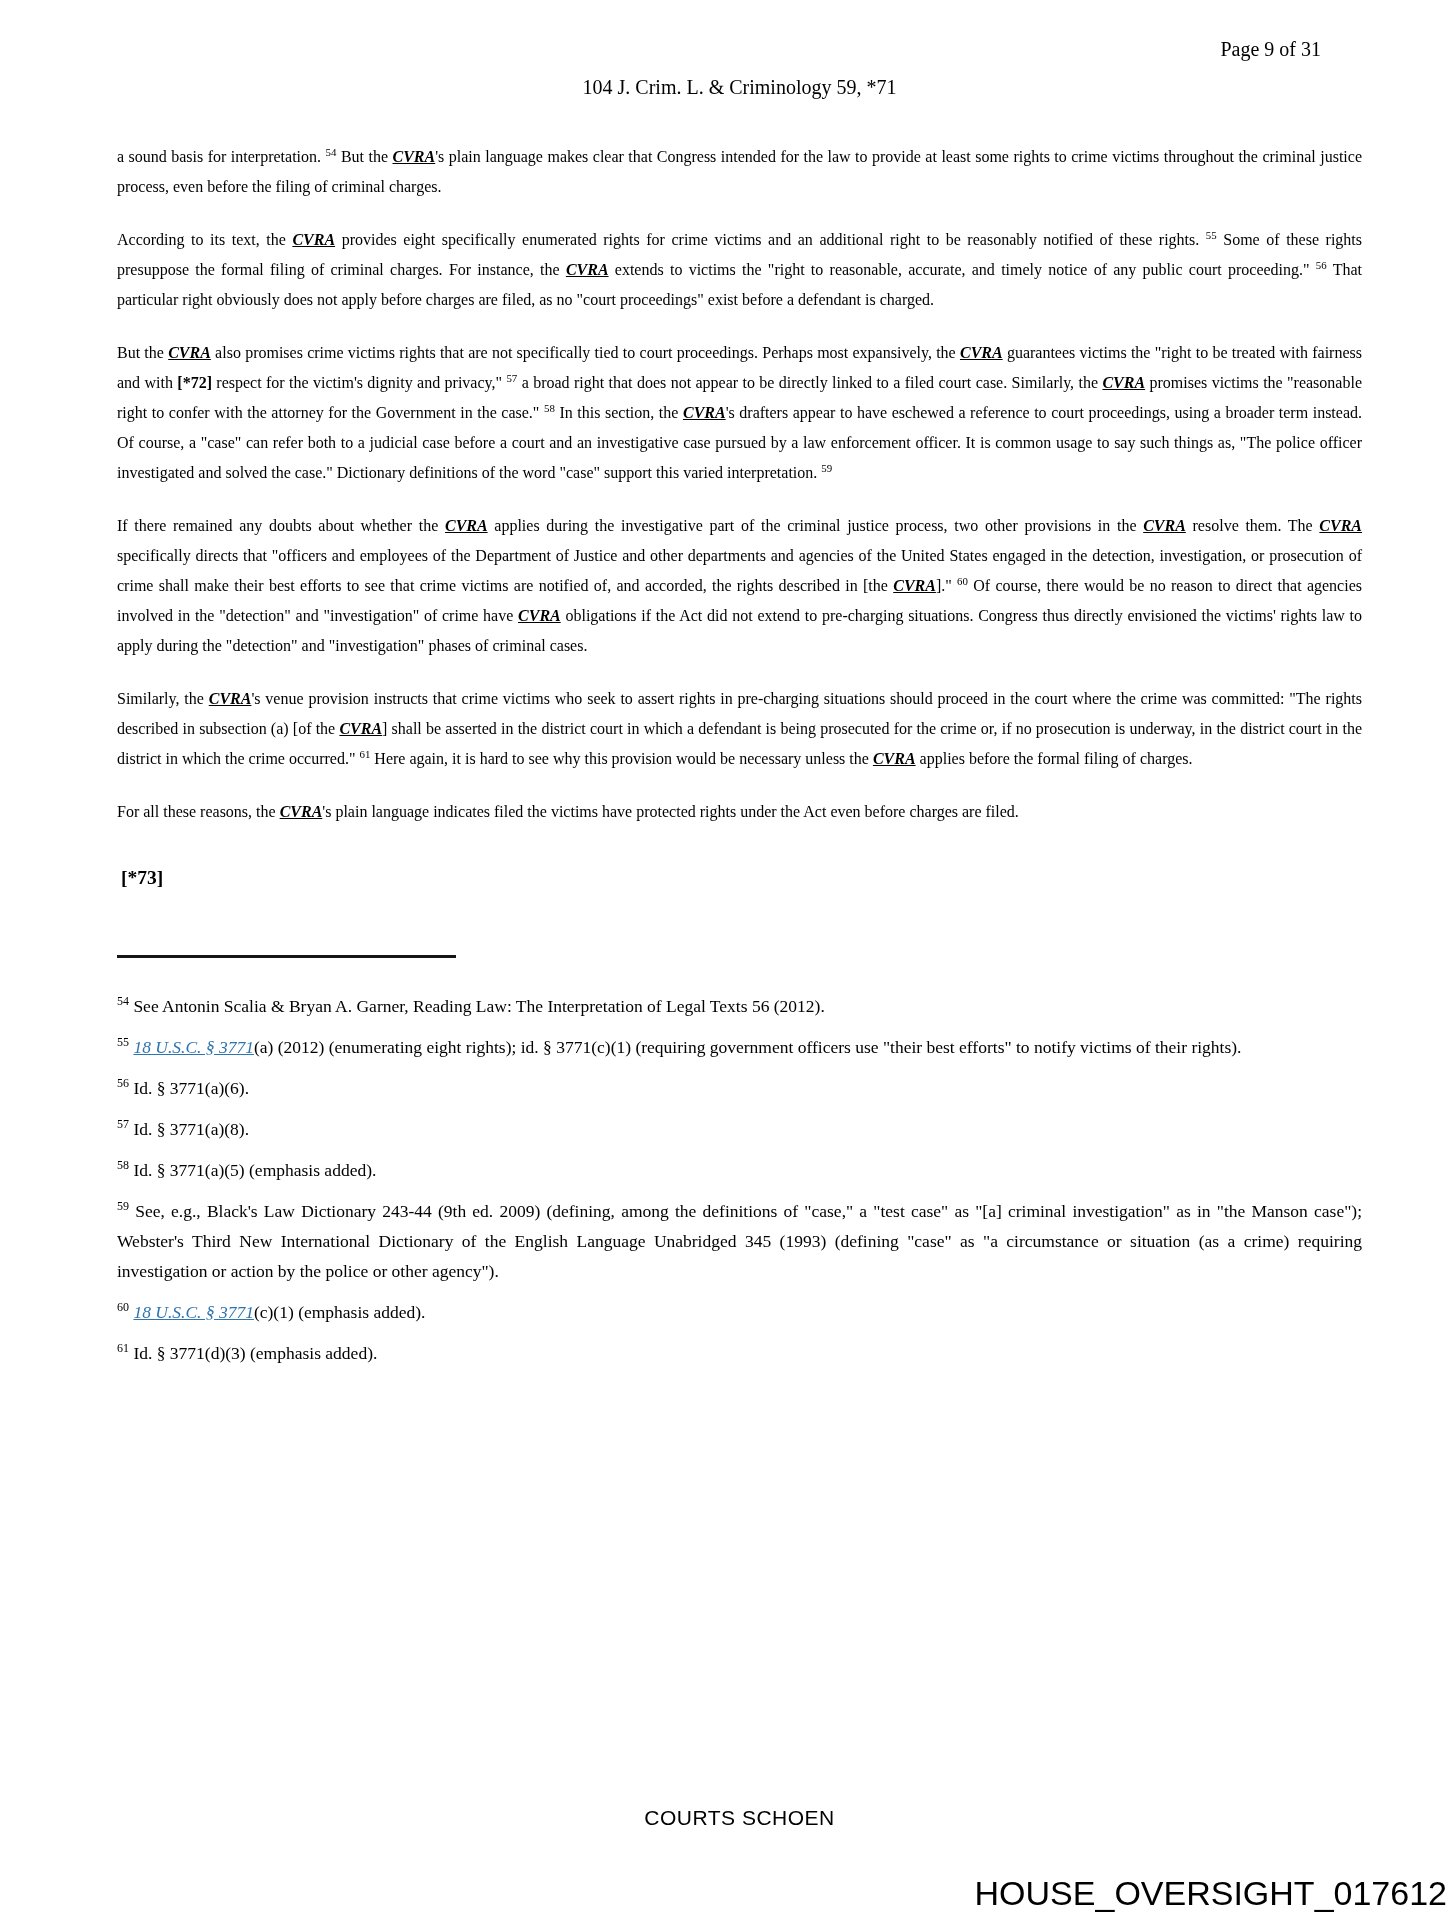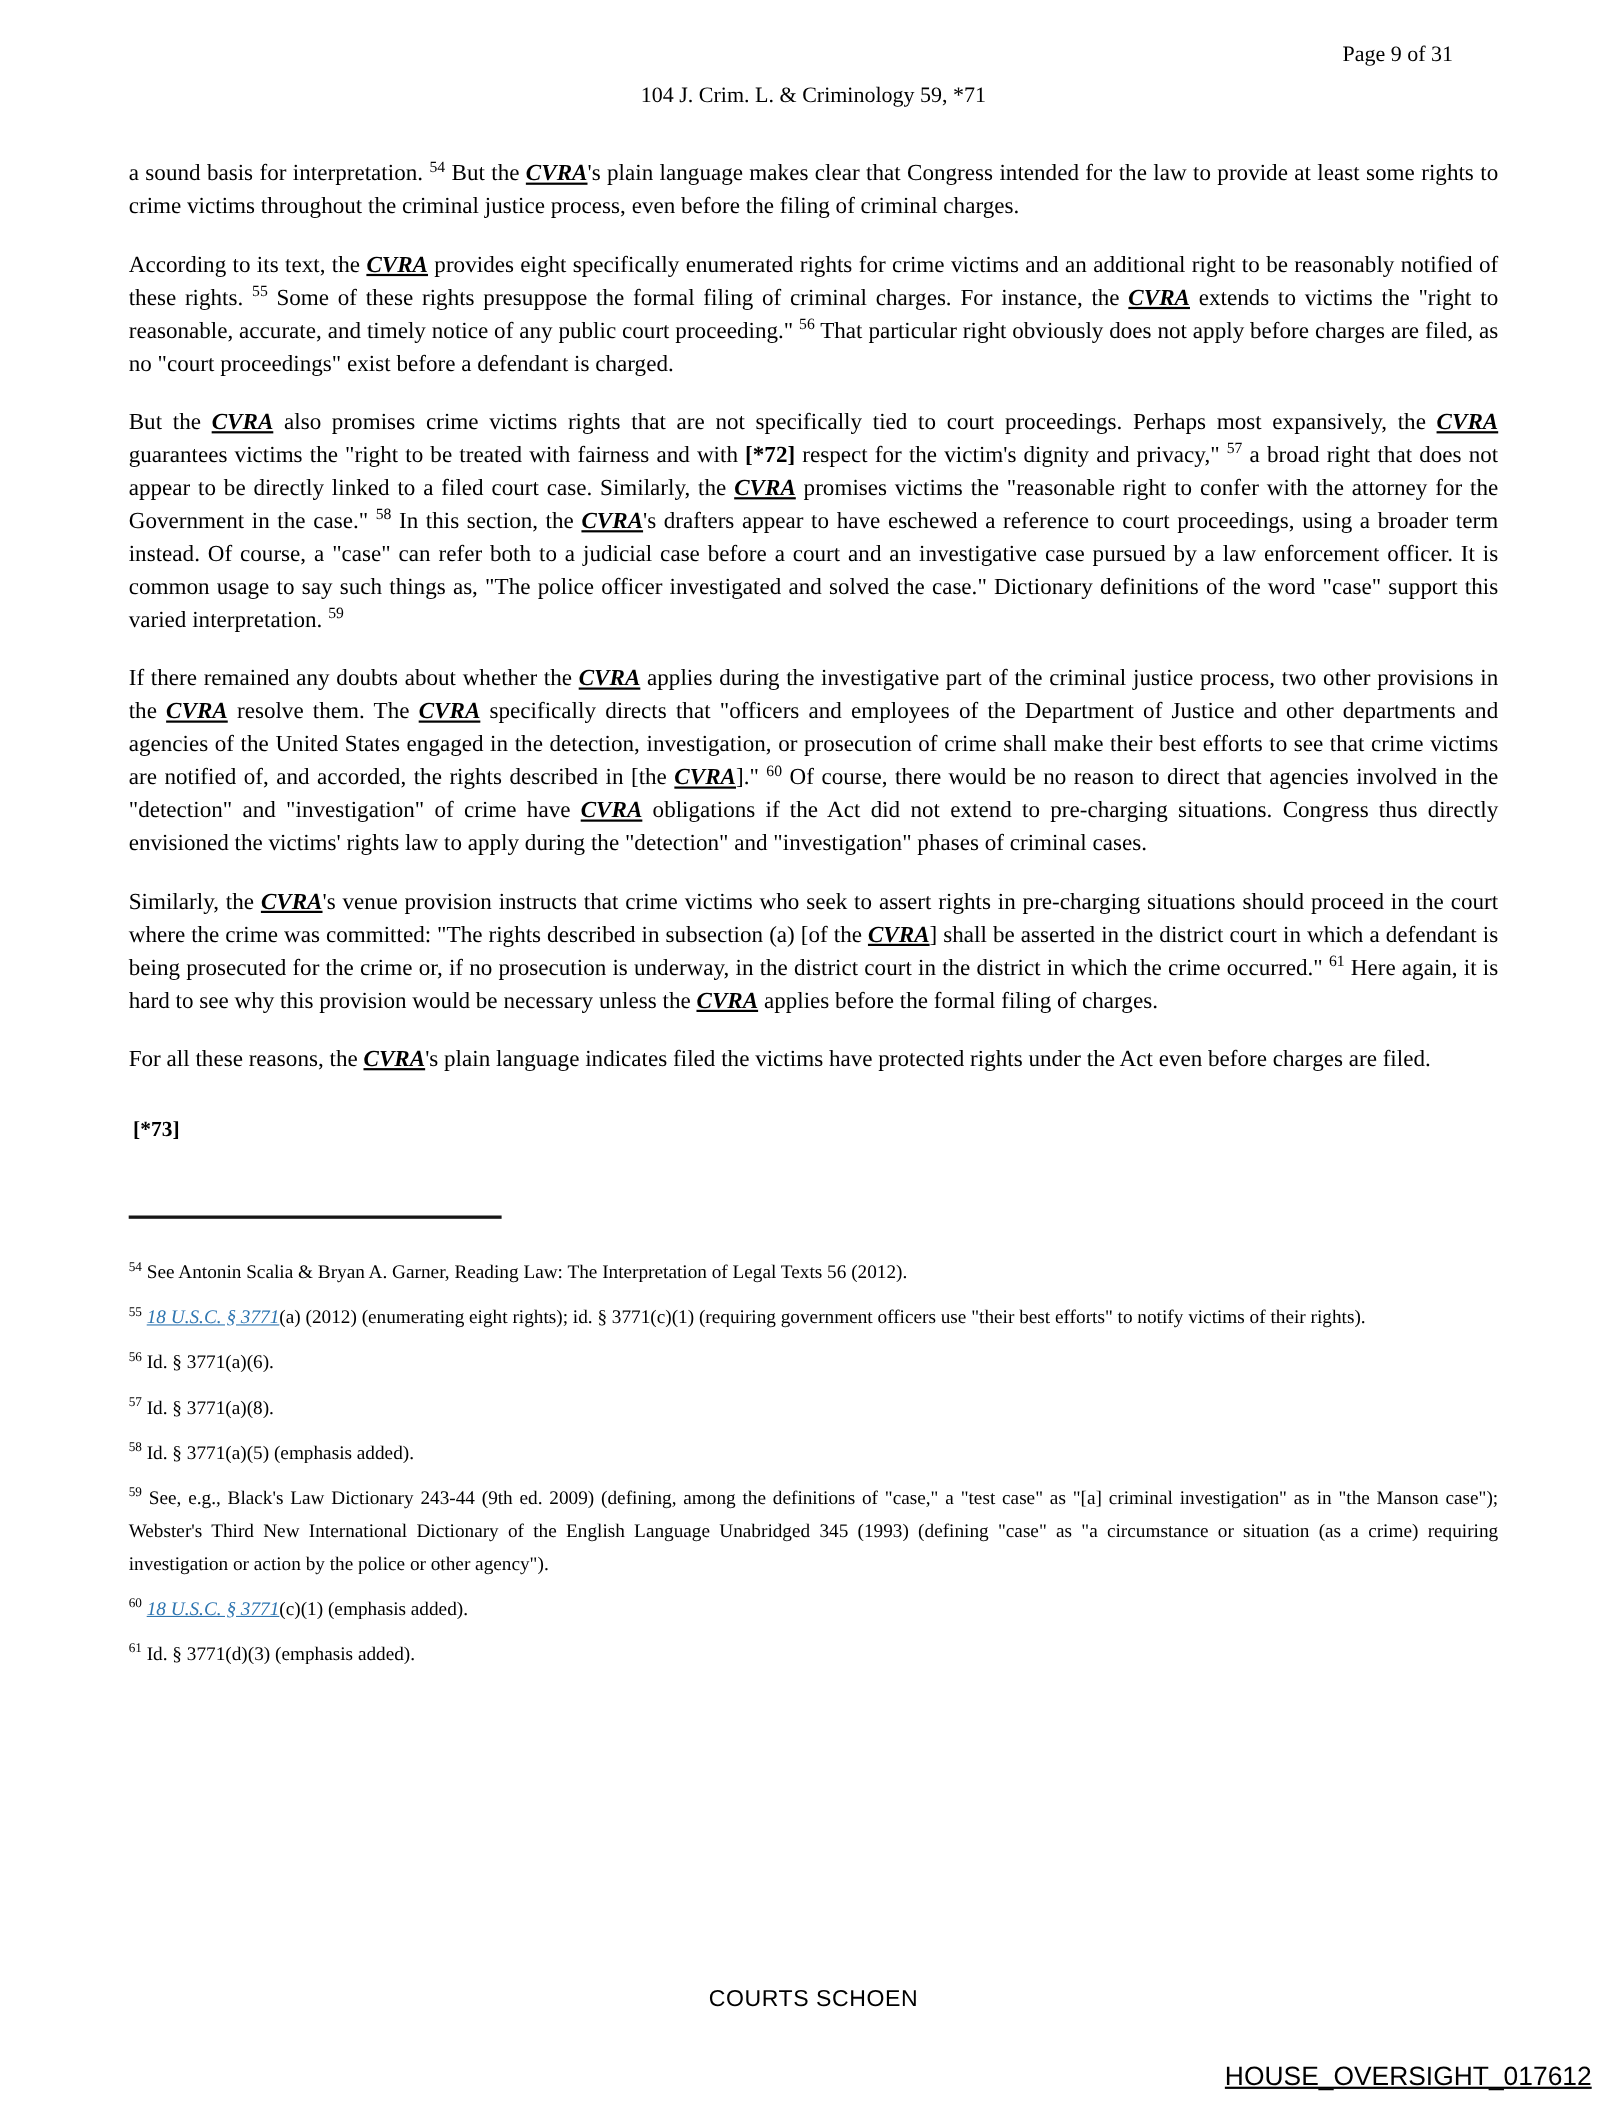--- a/index.html
+++ b/index.html
@@ -29,21 +29,21 @@
     font-size: 20px;
     line-height: 26px;
   }
   .content {
     position: absolute;
     top: 142px;
     left: 117px;
     width: 1245px;
   }
   .body-para {
-    font-size: 21px;
+    font-size: 16px;
     line-height: 30px;
     text-align: justify;
     margin-bottom: 23px;
   }
   .s-plain { }
   .s-cvra { font-weight: bold; font-style: italic; text-decoration: underline; }
   .s-bold { font-weight: bold; }
   .s-sup  { vertical-align: super; font-size: 0.68em; line-height: 0; }
   .s-link {
     color: var(--link);
@@ -83,22 +83,21 @@
     text-align: center;
     font-family: "Liberation Sans", sans-serif;
     font-size: 21px;
     letter-spacing: 0.5px;
   }
   .bates {
     position: absolute;
     top: 1874px;
     right: 6px;
     font-family: "Liberation Sans", sans-serif;
-    font-size: 24px;
-    text-decoration: underline;
+    font-size: 34px;
   }
 </style>
 </head>
 <body>
 
 <div class="page-label">Page 9 of 31</div>
 <div class="citation">104 J. Crim. L. &amp; Criminology 59, *71</div>
 
 <div class="content">
   <div id="paragraphs">

